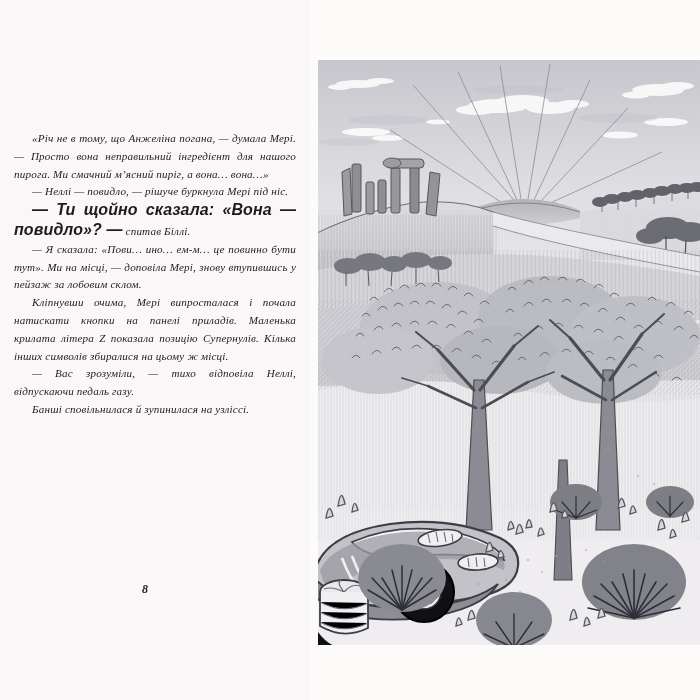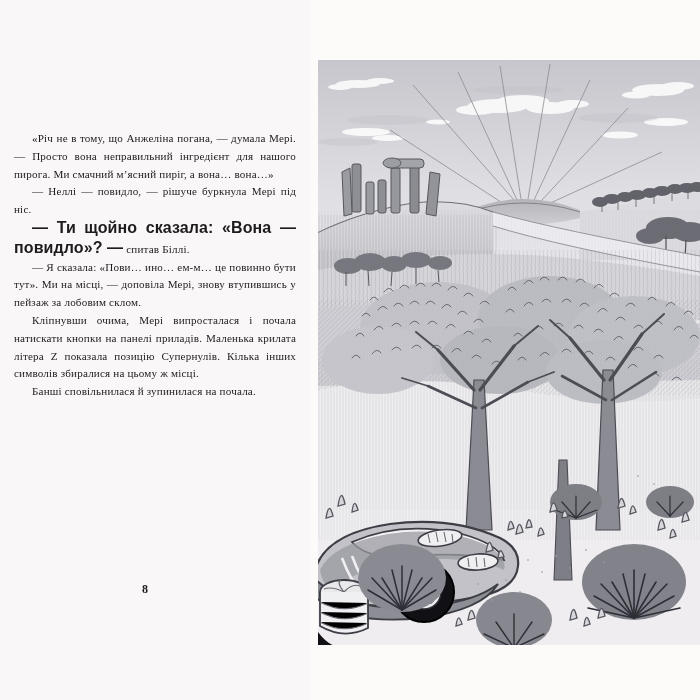--- a/index.html
+++ b/index.html
@@ -16,20 +16,21 @@
     font-family: "Liberation Serif", serif;
   }
 
   
   #left-page {
     position: absolute;
     left: 0; top: 0;
     width: 310px;
     height: 700px;
     background: #faf7f8;
+    font-style: italic;
   }
   #text-block {
     position: absolute;
     left: 14px;
     top: 130px;
     width: 282px;
   }
   #text-block p {
     margin: 0;
     font-family: "Liberation Serif", serif;
@@ -87,21 +88,22 @@
 <div id="page">
 
   <div id="left-page">
 
     <div id="text-block">
       <p>«Річ не в тому, що Анжеліна погана, — думала Мері. — Просто вона неправильний інгредієнт для нашого пирога. Ми смачний м’ясний пиріг, а вона… вона…»</p>
       <p>— Неллі — повидло, — рішуче буркнула Мері під ніс.</p>
       <p><span class="bold">— Ти щойно сказала: «Вона — повидло»? —</span><span> спитав Біллі.</span></p>
       <p>— Я сказала: «Пови… ино… ем-м… це повинно бути тут». Ми на місці, — доповіла Мері, знову втупившись у пейзаж за лобовим склом.</p>
       <p>Кліпнувши очима, Мері випросталася і почала натискати кнопки на панелі приладів. Маленька крилата літера Z показала позицію Супернулів. Кілька інших символів збиралися на цьому ж місці.</p>
-      <p>Банші сповільнилася й зупинилася на почала.</p>
+      <p>— Вас зрозуміли, — тихо відповіла Неллі, відпускаючи педаль газу.</p>
+      <p>Банші сповільнилася й зупинилася на узліссі.</p>
     </div>
 
     <div id="page-number">8</div>
   </div>
 
   <div id="right-page">
     <div id="illustration">
       <svg width="382" height="585" viewBox="0 0 382 585" xmlns="http://www.w3.org/2000/svg">
         <defs>
           <linearGradient id="skyGrad" x1="0" y1="0" x2="0" y2="1">

